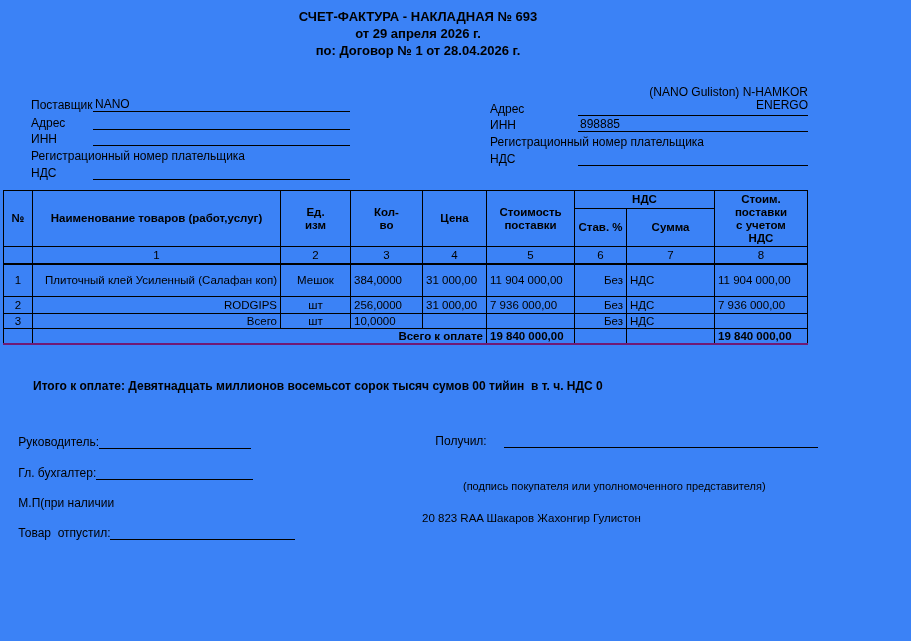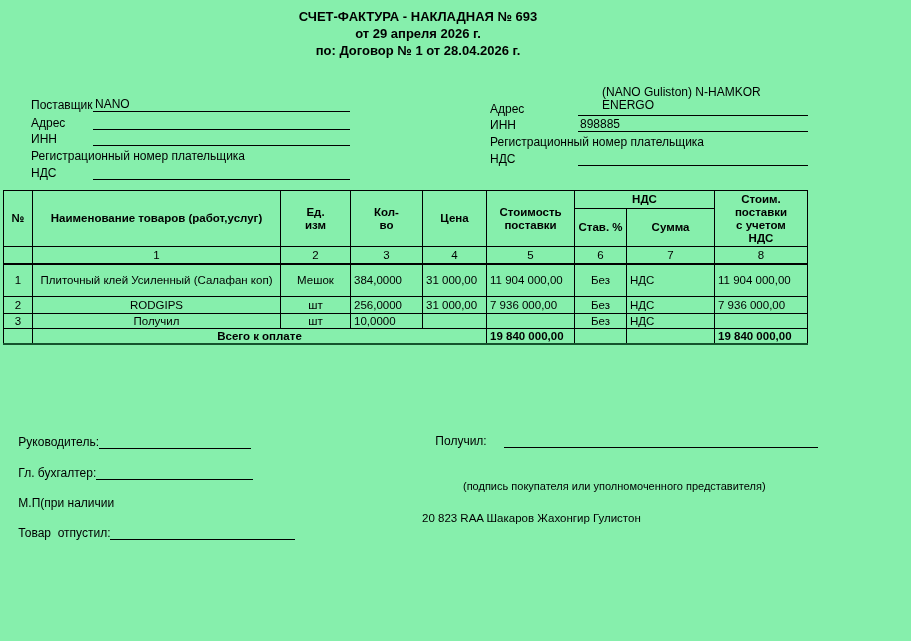--- a/index.html
+++ b/index.html
@@ -1,45 +1,45 @@
 <!DOCTYPE html>
 <html><head>
 <meta charset="utf-8">
 <style>
   html,body{margin:0;padding:0;background:#fff;}
   .page{
-    position:relative;width:911px;height:641px;background:#86efac;
+    position:relative;width:911px;height:641px;background:#3b82f6;
     font-family:"Liberation Sans","DejaVu Sans",sans-serif;color:#000;
     overflow:hidden;
   }
   
   .title-block{position:absolute;left:0;top:8px;width:836px;text-align:center;
     font-weight:bold;font-size:13px;line-height:17px;}
   
   .party{position:absolute;font-size:12px;}
   .party-left{left:31px;top:88px;width:319px;}
   .party-right{left:490px;top:86px;width:318px;}
-  .pre-line{margin-left:112px;height:13px;line-height:13px;}
+  .pre-line{margin-left:112px;height:13px;line-height:13px;text-align:right;}
   .prow{display:flex;align-items:flex-end;}
   .plbl{flex:none;line-height:14px;}
   .plbl-l{width:62px;}
   .plbl-r{width:88px;}
   .pval{flex:1;border-bottom:1px solid #000;padding:0 2px;line-height:14px;min-height:14px;}
   .preg{line-height:14px;}
   
   .inv-table{position:absolute;left:3px;top:190px;border-collapse:collapse;
     table-layout:fixed;width:804px;font-size:11.5px;}
   .inv-table th,.inv-table td{border:1px solid #000;padding:1px 3px;overflow:hidden;
     vertical-align:middle;}
   .inv-table thead th{font-weight:bold;text-align:center;white-space:pre-line;line-height:13px;}
   .num-row td{text-align:center;height:14px;border-bottom:2px solid #000;font-weight:normal;}
   .cell-c{text-align:center;}
   .cell-r{}
-  .cell-l{text-align:center;}
-  .total-row td{font-weight:bold;border-bottom:2px solid #14532d;}
+  .cell-l{text-align:right;}
+  .total-row td{font-weight:bold;border-bottom:2px solid #701a75;}
   
   .summary-line{position:absolute;left:33px;top:379px;font-weight:bold;font-size:12px;
     white-space:pre-wrap;}
   .sig{position:absolute;font-size:12px;white-space:pre;}
   .sig-line{display:inline-block;border-bottom:1px solid #000;height:13px;
     vertical-align:bottom;}
   .caption{position:absolute;font-size:11px;margin-top:40px;}
 </style>
 </head>
 <body>
@@ -156,40 +156,41 @@
         <td class="cell-c">шт</td>
         <td class="cell-r">256,0000</td>
         <td class="cell-r">31 000,00</td>
         <td class="cell-r">7 936 000,00</td>
         <td class="cell-l">Без</td>
         <td class="cell-r">НДС</td>
         <td class="cell-r">7 936 000,00</td>
       </tr>
       <tr style="height:15px">
         <td class="cell-c">3</td>
-        <td class="cell-l">Получил</td>
+        <td class="cell-l">Всего</td>
         <td class="cell-c">шт</td>
         <td class="cell-r">10,0000</td>
         <td class="cell-r"></td>
         <td class="cell-r"></td>
         <td class="cell-l">Без</td>
         <td class="cell-r">НДС</td>
         <td class="cell-r"></td>
       </tr>
       <tr class="total-row" style="height:16px">
         <td></td>
         <td colspan="4" class="cell-l">Всего к оплате</td>
         <td class="cell-r">19 840 000,00</td>
         <td></td>
         <td></td>
         <td class="cell-r">19 840 000,00</td>
       </tr>
     </tbody>
   </table>
 
+  <div class="summary-line">Итого к оплате: Девятнадцать миллионов восемьсот сорок тысяч сумов 00 тийин  в т. ч. НДС 0</div>
 
   <div class="sig" style="left:422px;top:420px">
     <span>Получил:</span><span class="sig-line" style="width:314px;margin-left:17px"></span>
   </div>
 
   <div class="sig" style="left:5px;top:421px">
     <span>Руководитель:</span><span class="sig-line" style="width:152px"></span>
   </div>
   <div class="caption" style="left:463px;top:440px">(подпись покупателя или уполномоченного представителя)</div>
 

